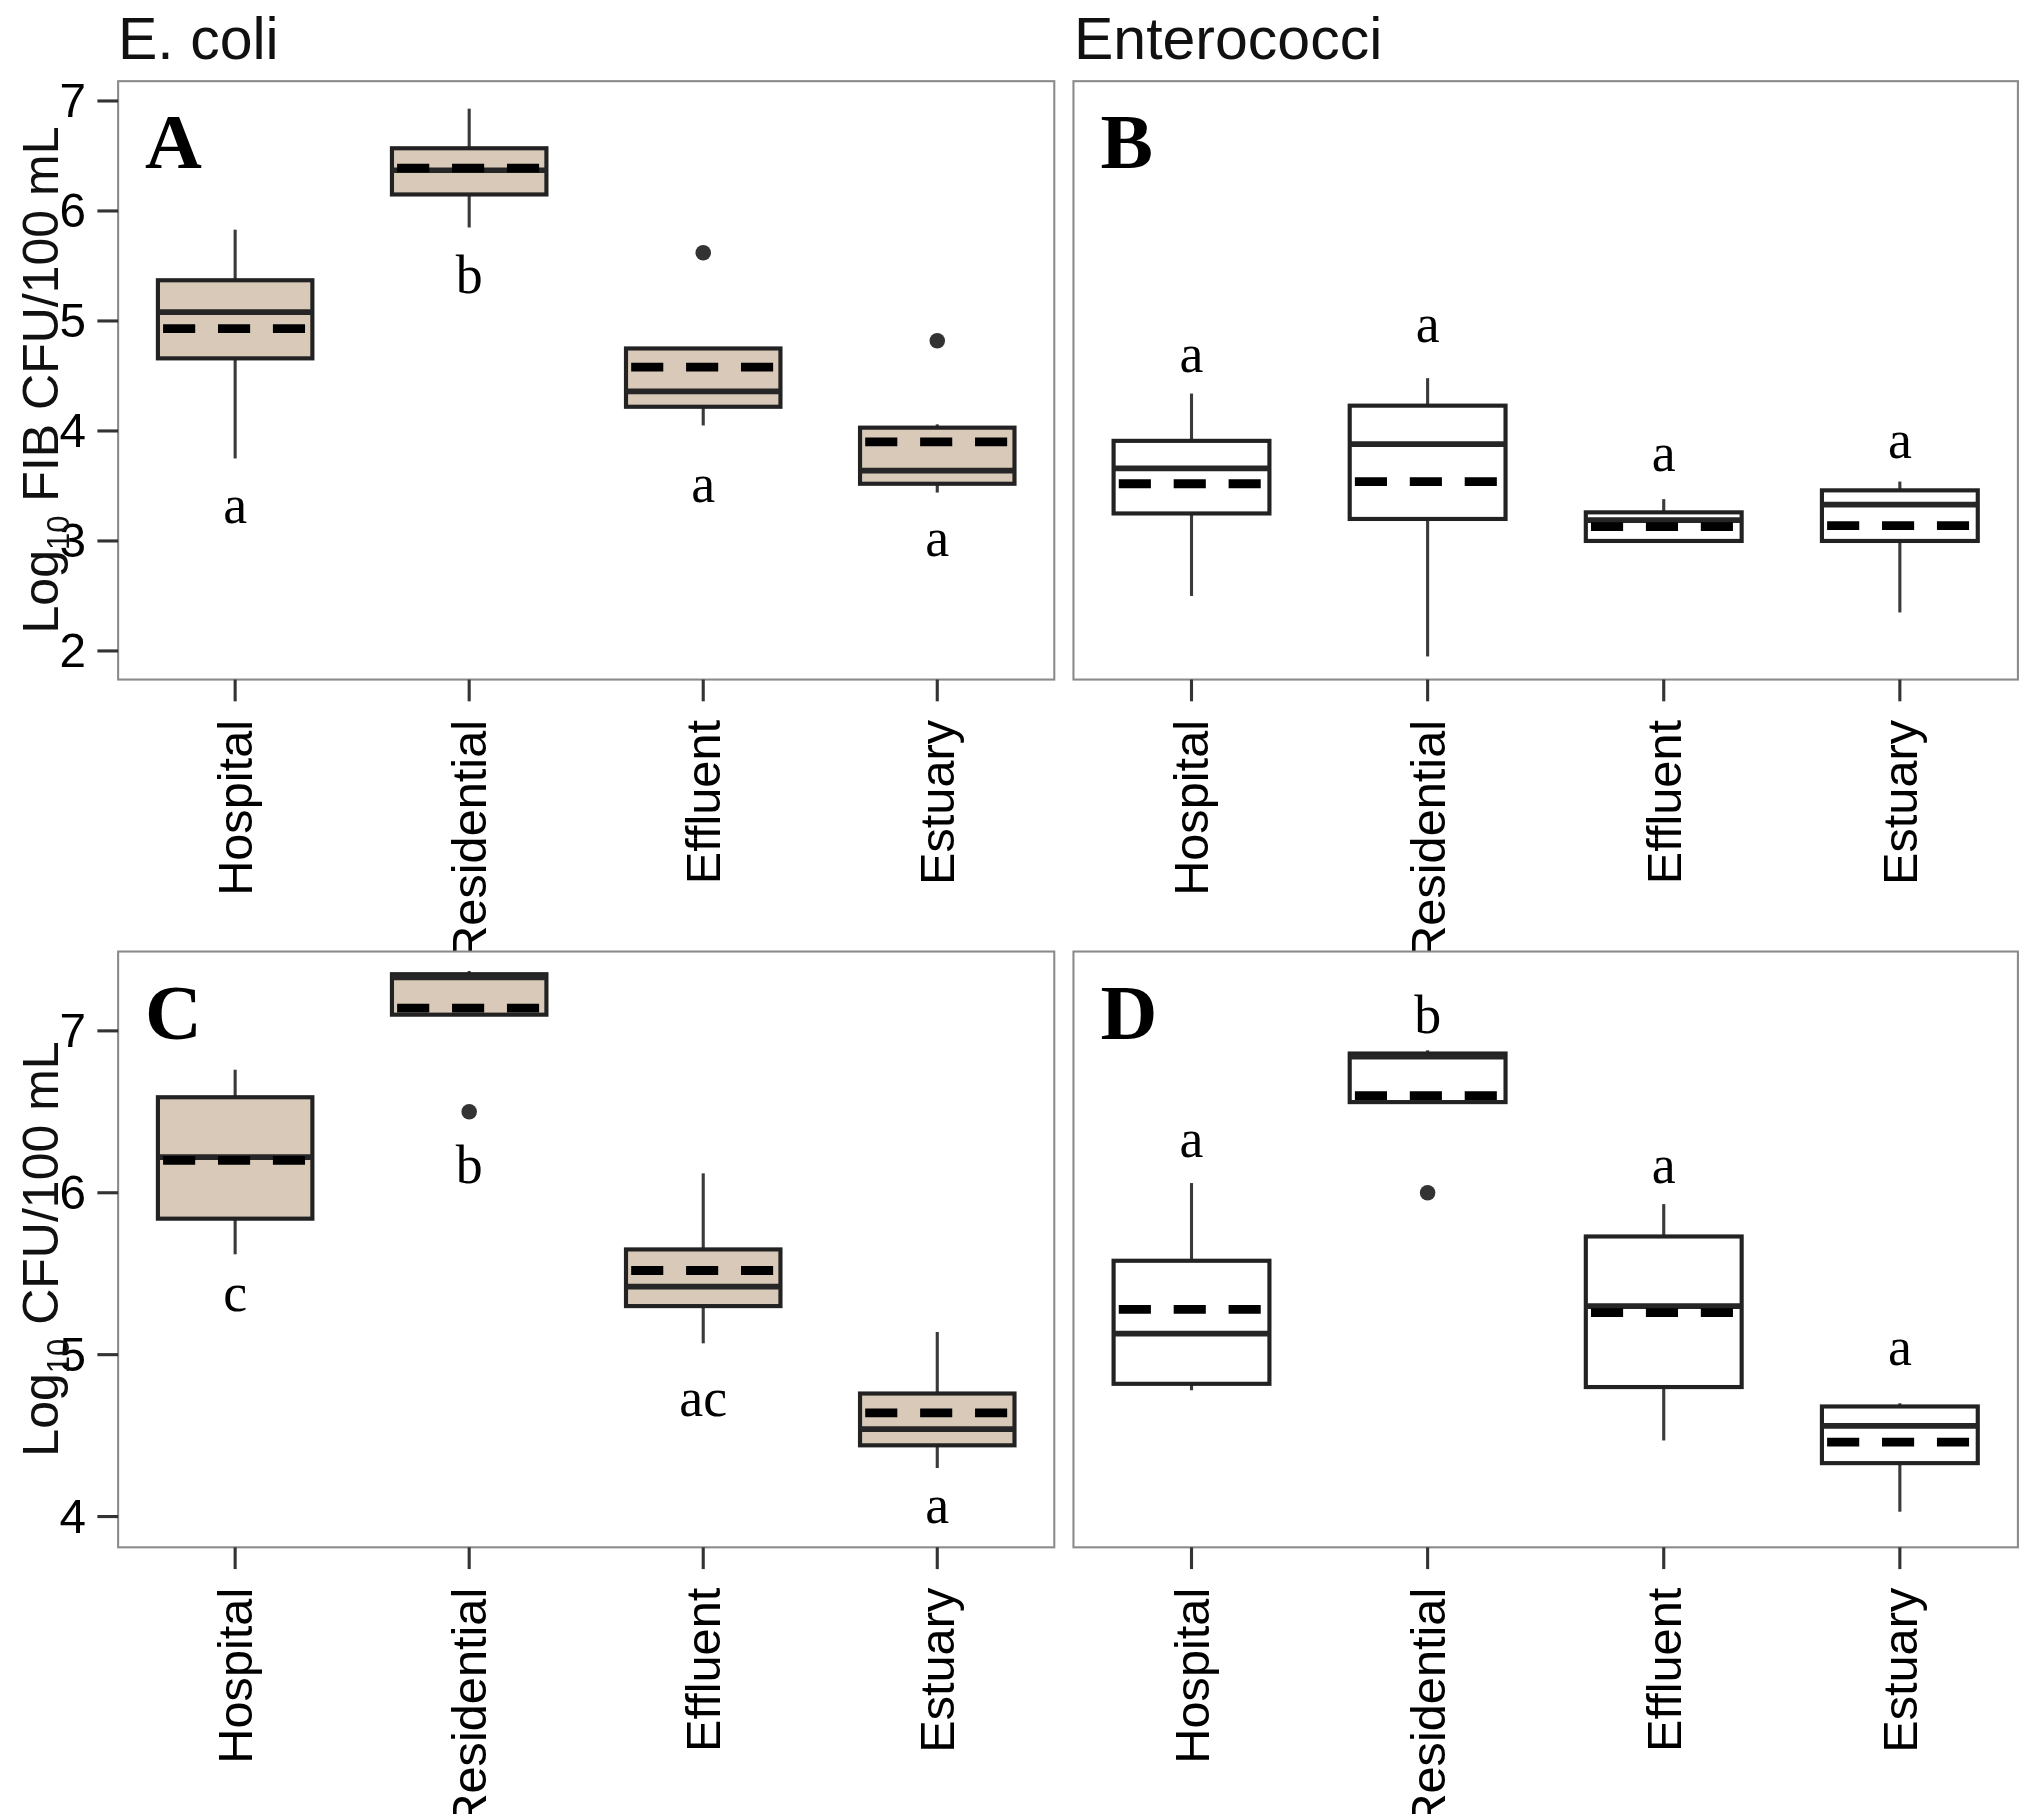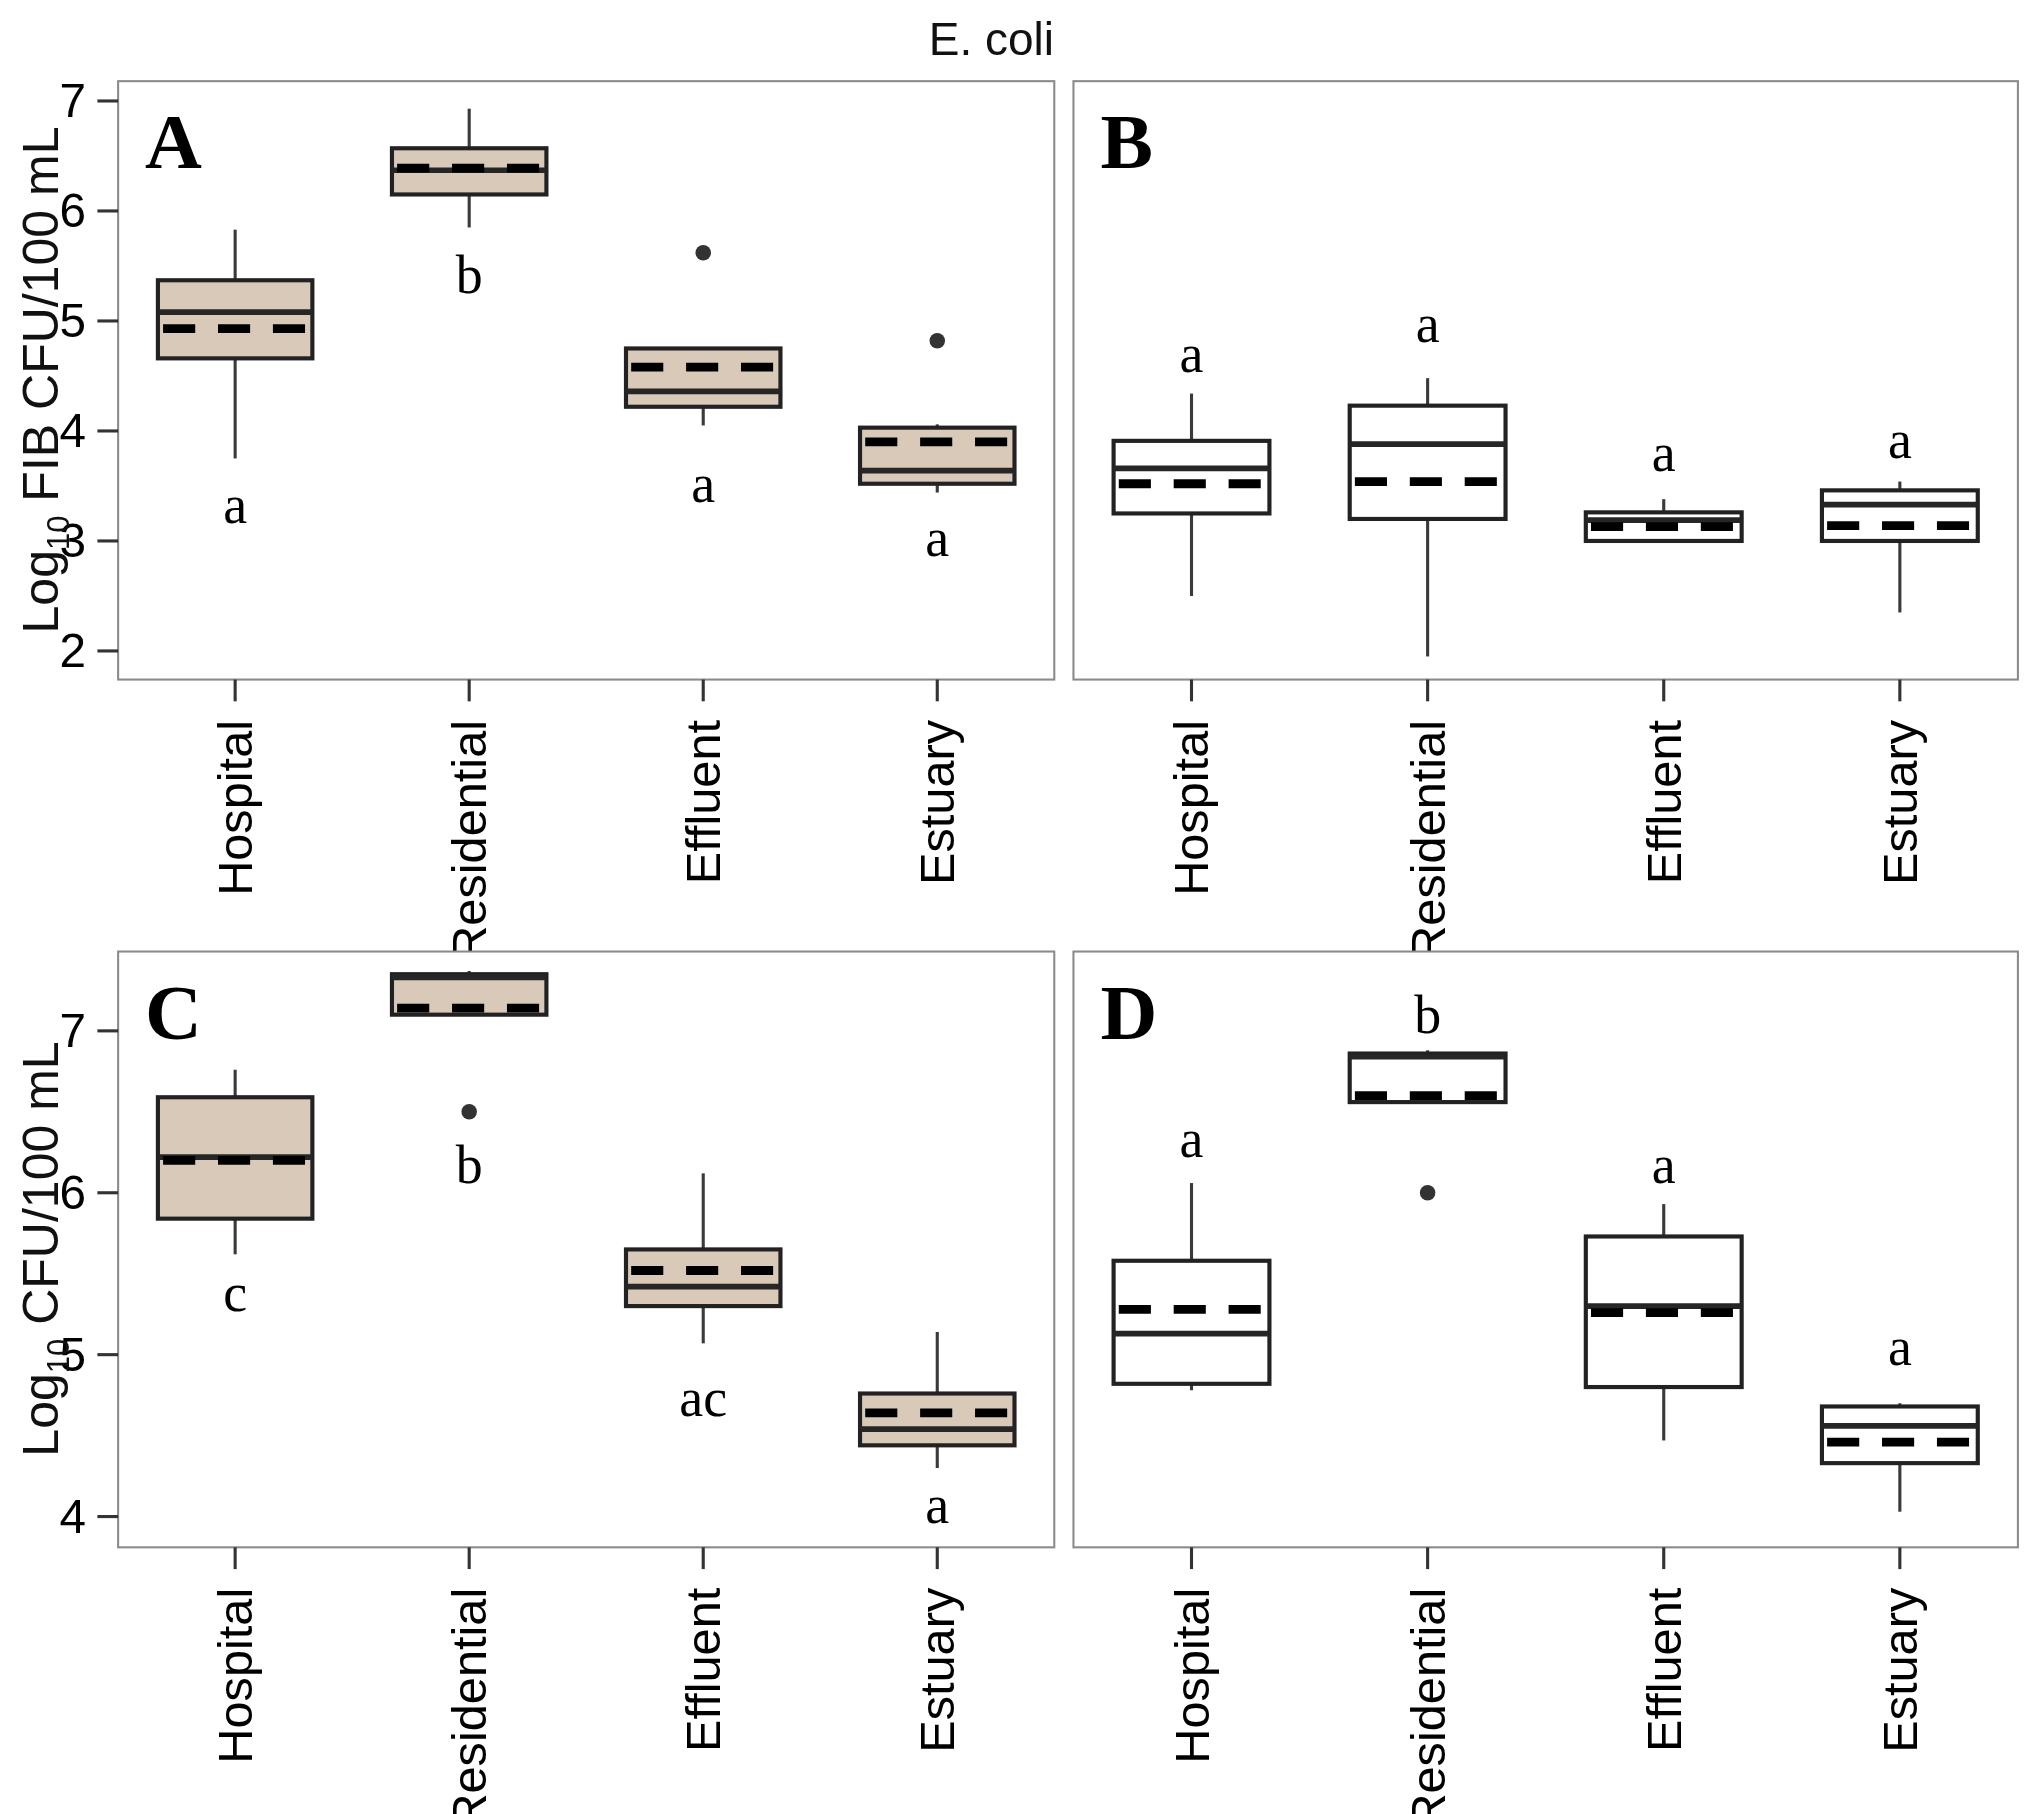--- a/index.html
+++ b/index.html
@@ -1,34 +1,35 @@
 <!DOCTYPE html>
 <html style="font-size:8.3px"><head>
 <meta charset="utf-8">
 <style>
   html,body{margin:0;padding:0;background:#ffffff;}
   .figure{position:relative;width:2035px;height:1815px;background:#ffffff;overflow:hidden;
           font-family:"Liberation Sans",sans-serif;color:#000;}
-  .col-title{position:absolute;top:6.2px;height:67px;text-align:right;
-             font-size:46px;line-height:67px;color:#111;}
+  .col-title{position:absolute;top:6.2px;height:67px;text-align:left;
+             font-size:59px;line-height:67px;color:#111;}
   #title-left{left:118px;width:936px;}
   #title-right{left:1074px;width:945px;}
   .ylabel{position:absolute;width:829px;height:78px;line-height:78px;text-align:center;
           font-size:50px;color:#111;transform:rotate(-90deg);}
   #ylabel-top{left:-374px;top:341px;}
   #ylabel-bottom{left:-374px;top:1210px;}
   .ylabel sub{font-size:62%;}
   svg text{fill:#000;}
 </style>
 </head>
 <body>
 
 <div class="figure">
 
   <div id="title-left" class="col-title">E. coli</div>
+  <div id="title-right" class="col-title">Enterococci</div>
 
   <div id="ylabel-top" class="ylabel"><span>Log</span><sub>10</sub><span> FIB CFU/100 mL</span></div>
 
   <div id="ylabel-bottom" class="ylabel"><span>Log</span><sub>10</sub><span> CFU/100 mL</span></div>
 
   <svg id="fig" width="2035" height="1815" viewBox="0 0 3928 3502" xmlns="http://www.w3.org/2000/svg">
       <g>
         <rect x="228" y="156" width="1807" height="1155" fill="#ffffff" stroke="#8a8a8a" stroke-width="4"></rect>
         <line x1="188" x2="228" y1="1255.797794117647" y2="1255.797794117647" stroke="#333333" stroke-width="6"></line>
         <text x="166" y="1255.797794117647" text-anchor="end" dominant-baseline="central" font-size="92" font-family="&quot;Liberation Sans&quot;, sans-serif">2</text>

